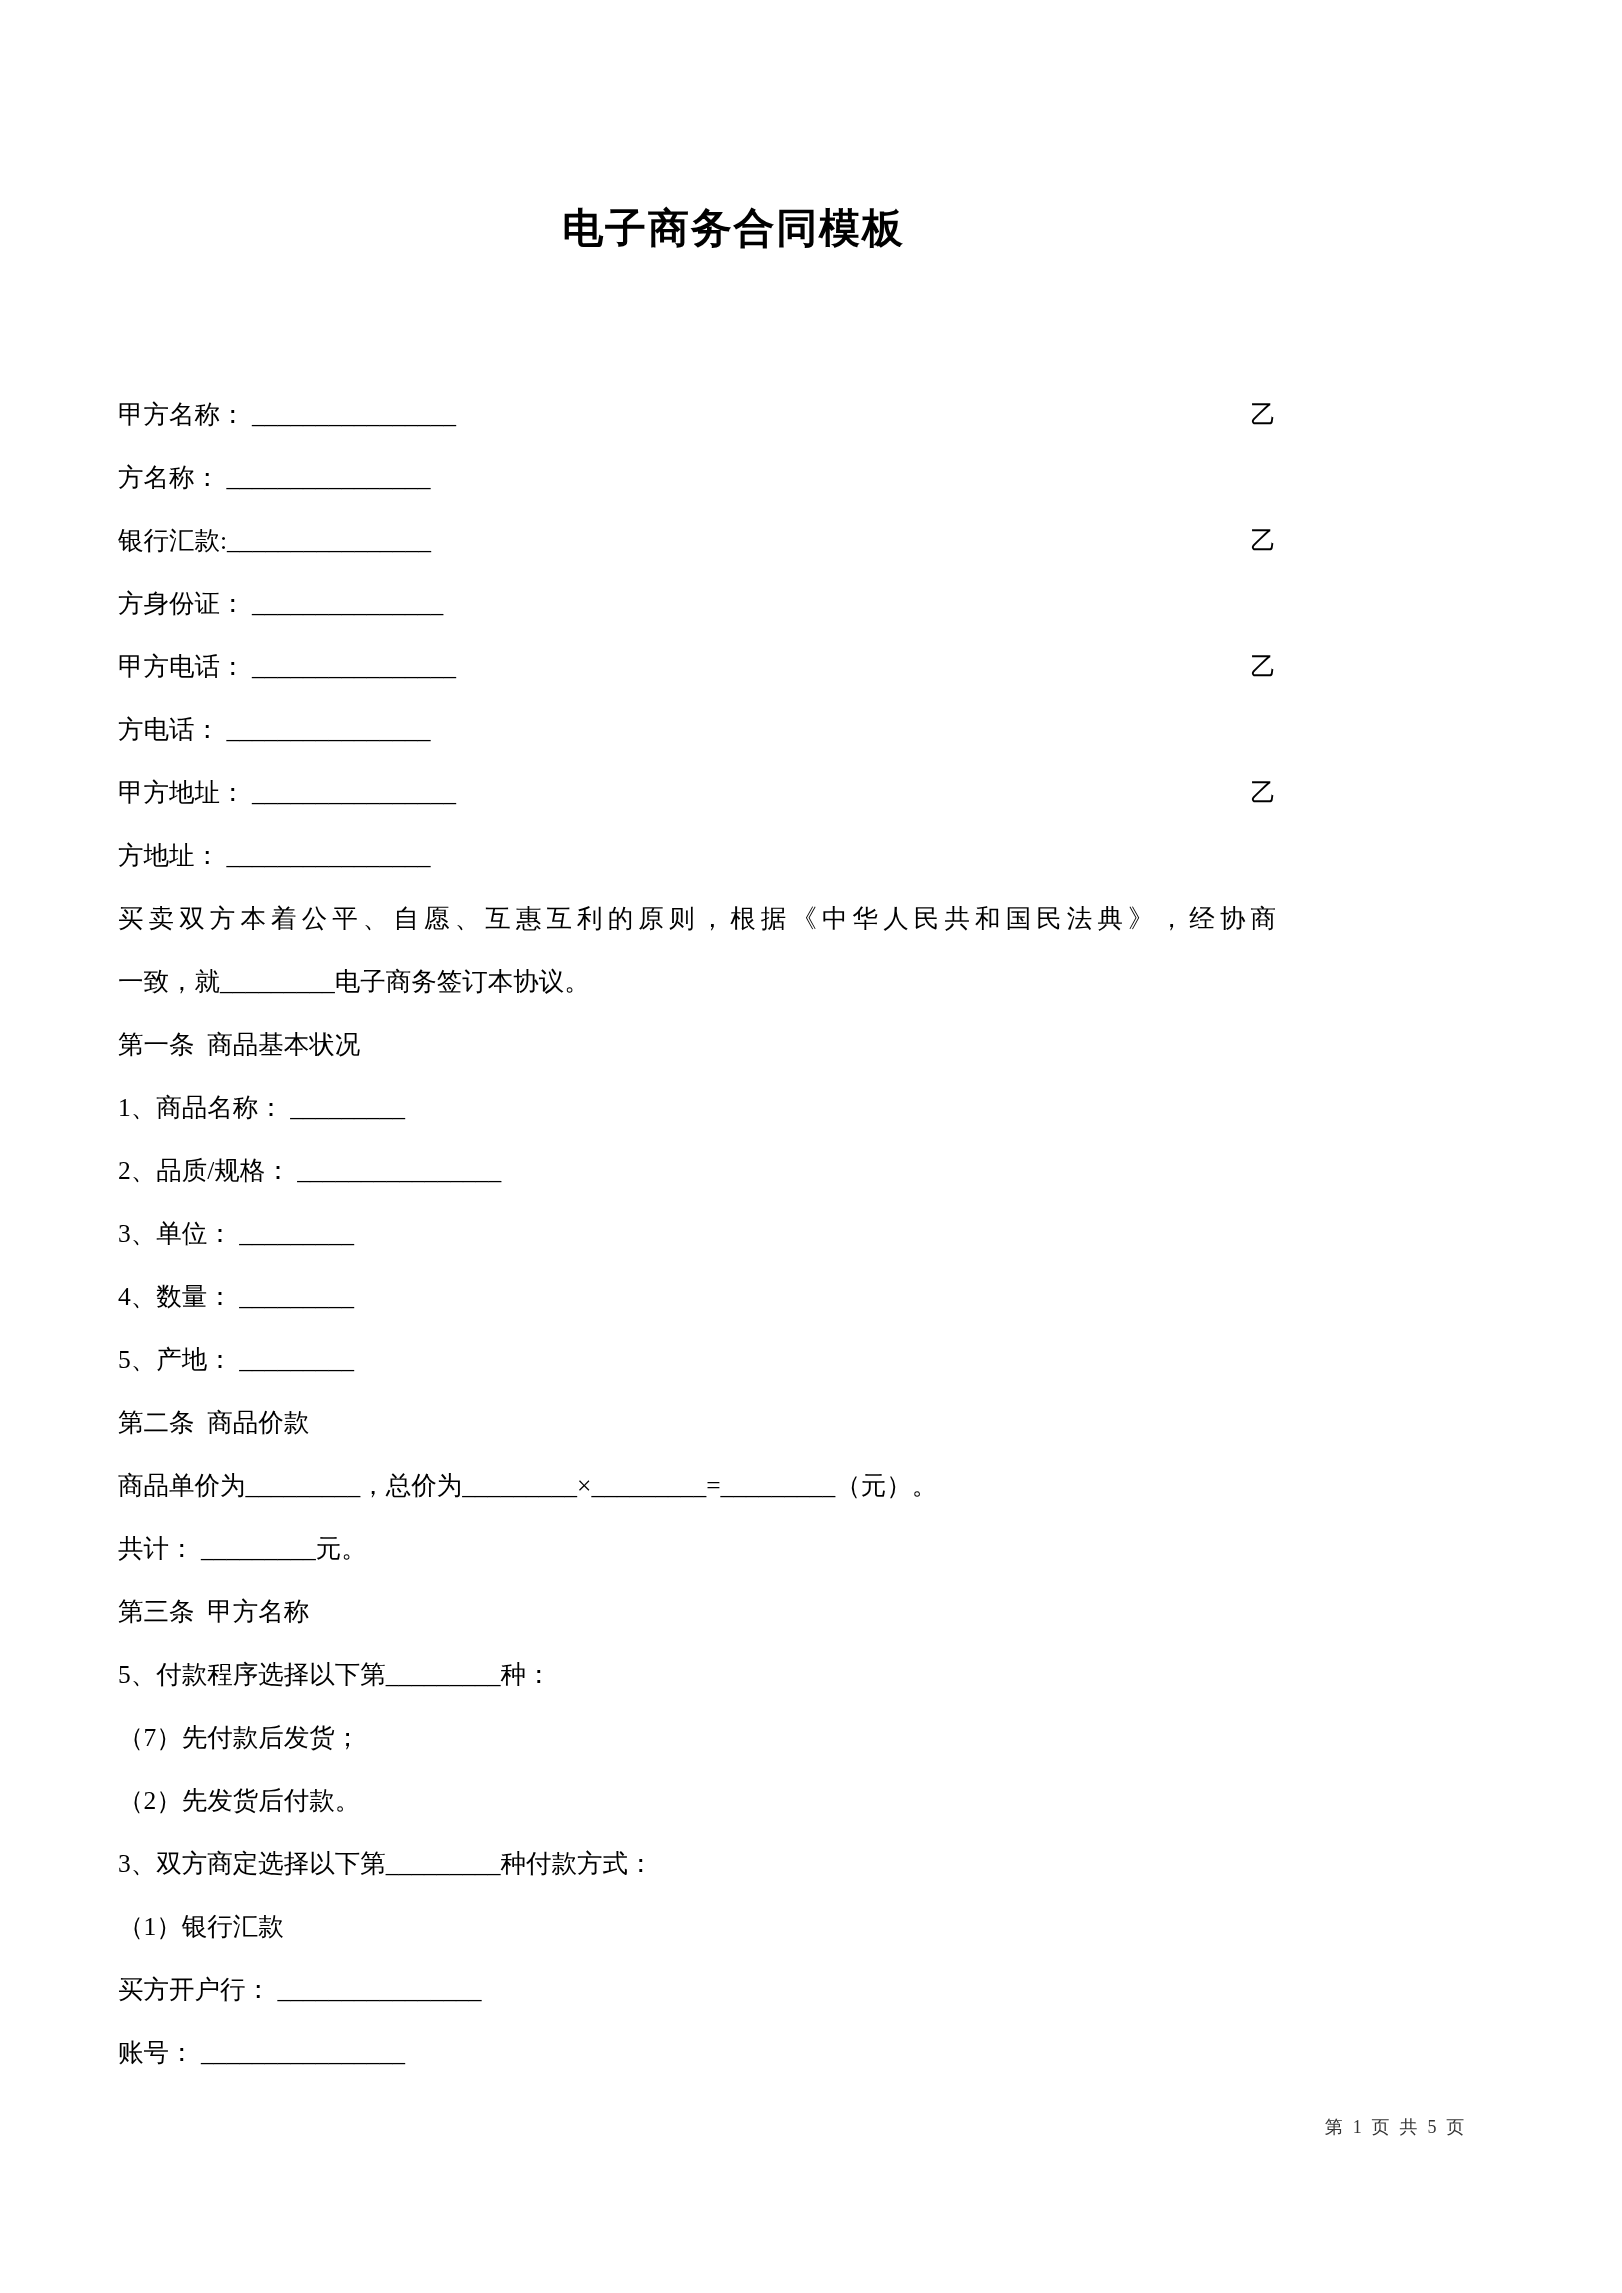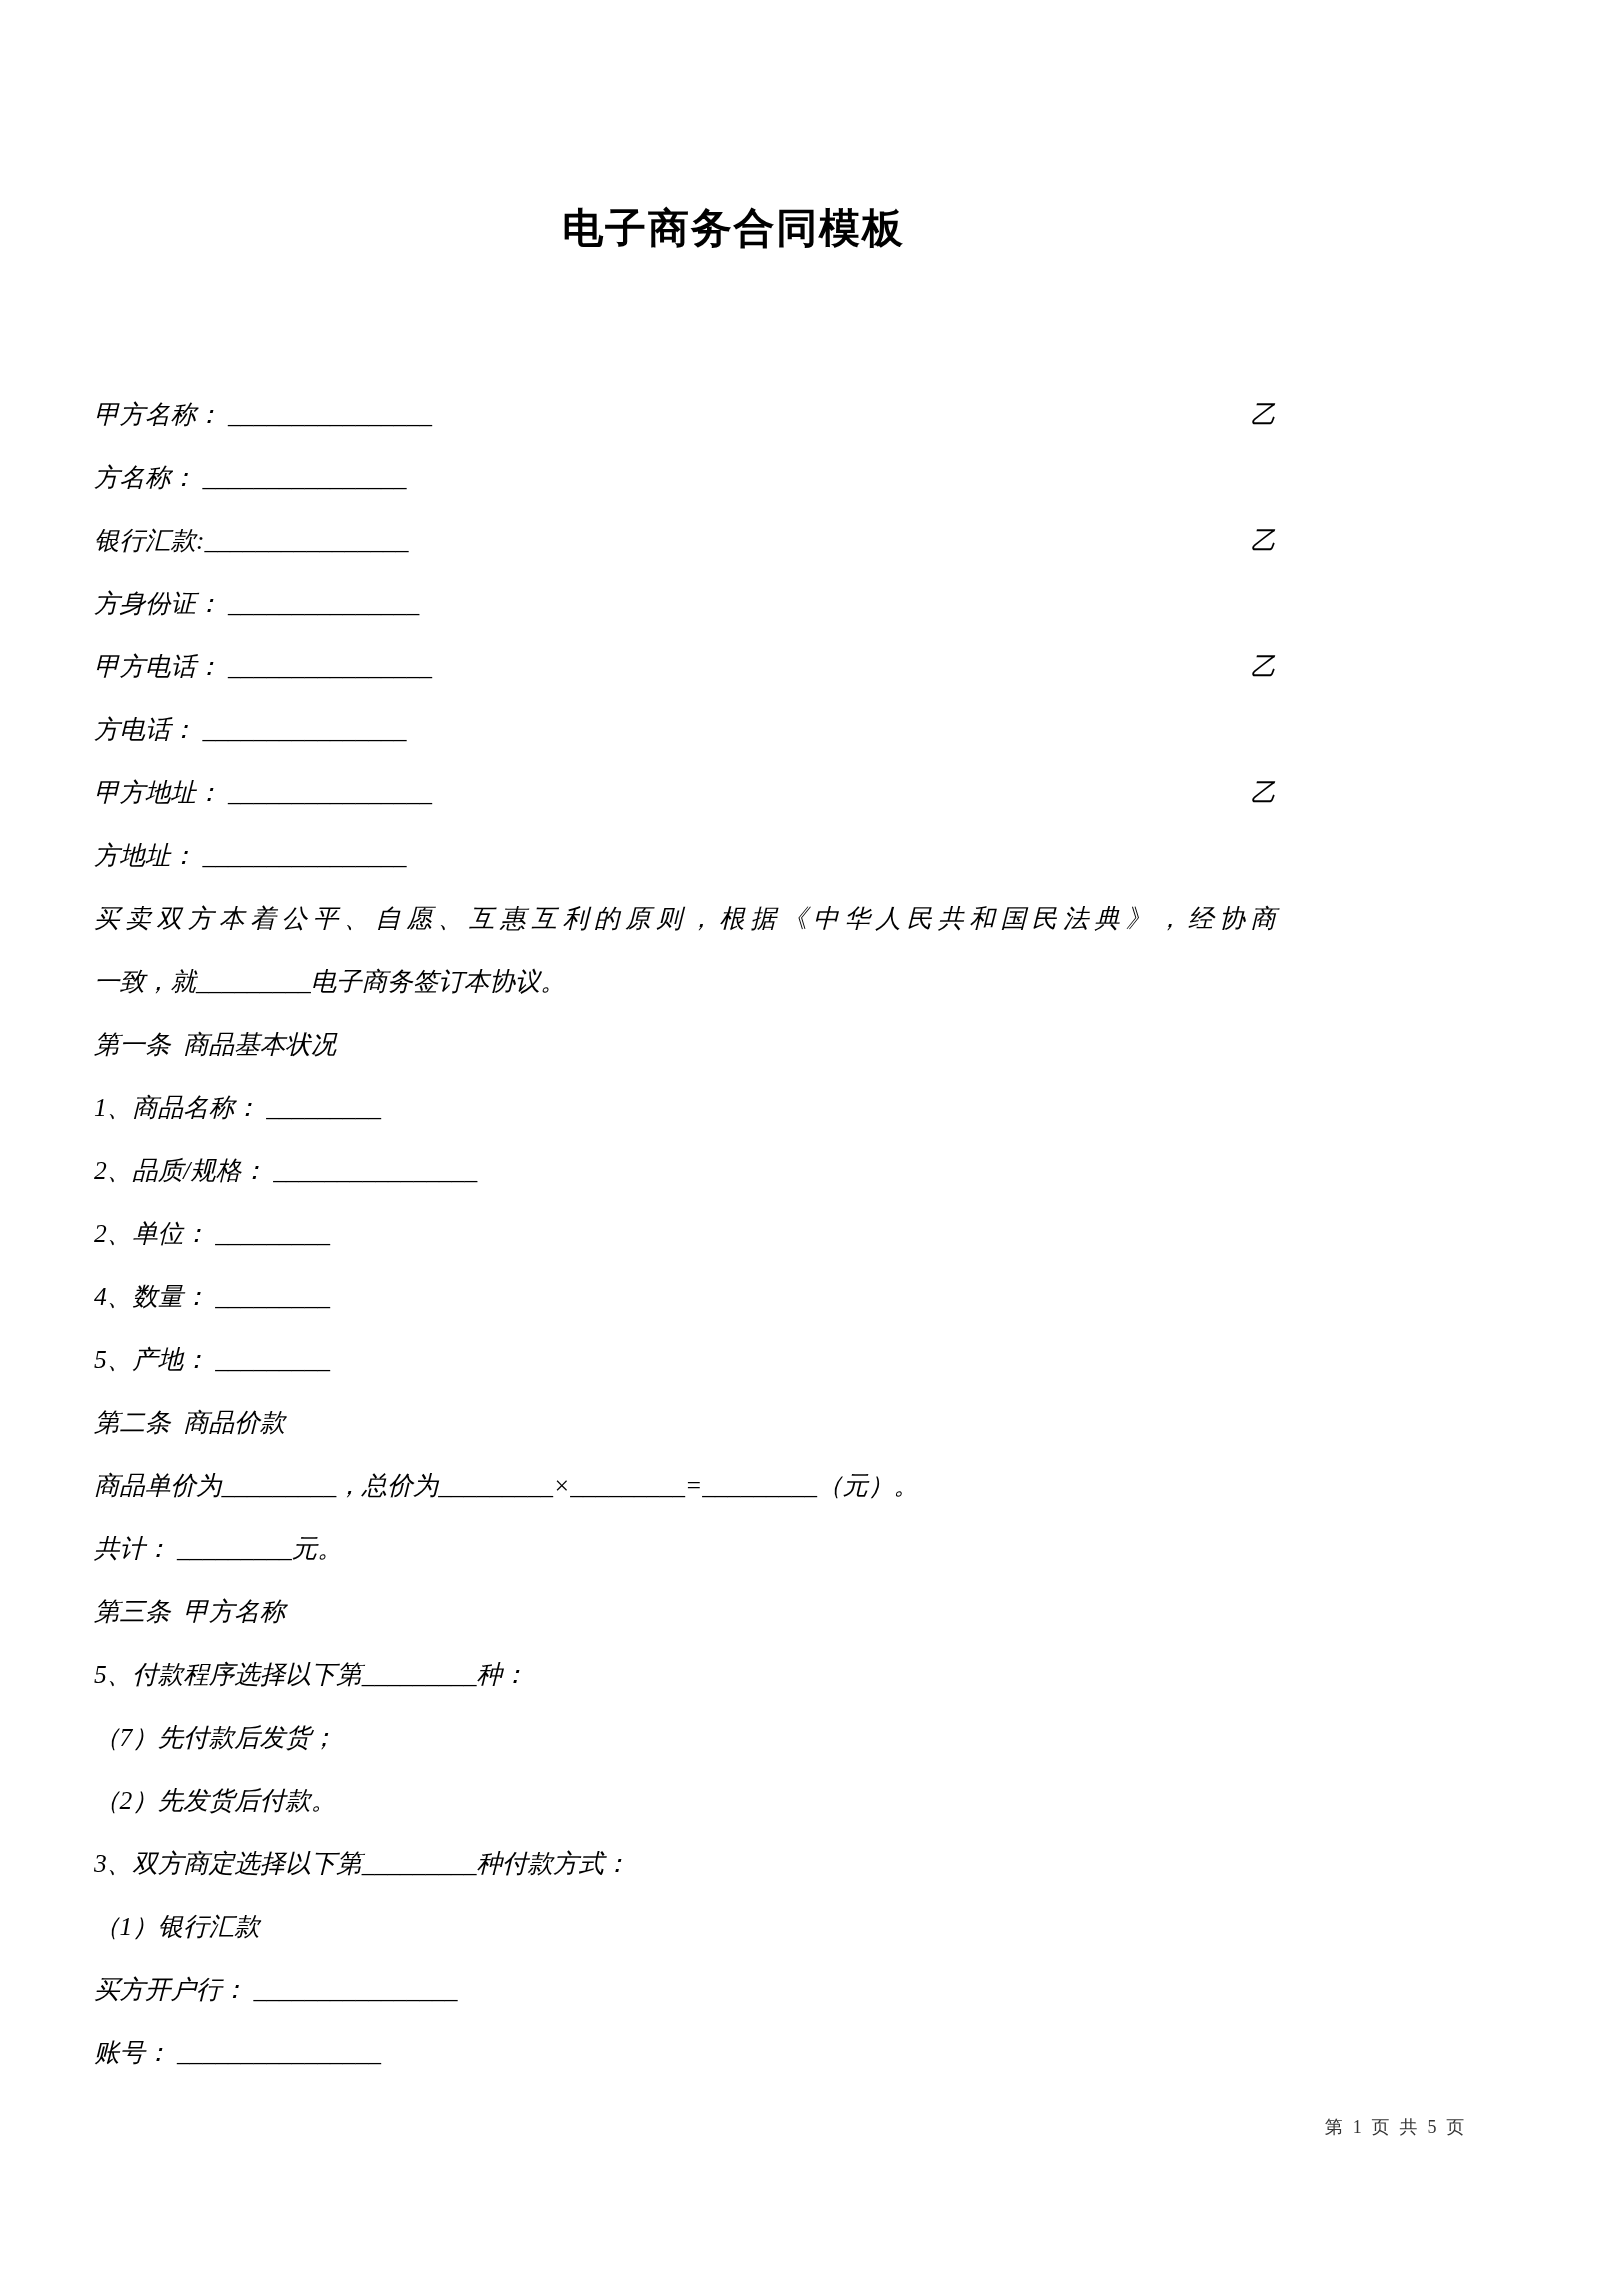--- a/index.html
+++ b/index.html
@@ -20,22 +20,21 @@
   .title {
     margin: 0;
     padding-top: 205px;
     line-height: 47px;
     text-align: center;
     font-size: 41px;
     font-weight: bold;
     letter-spacing: 1.8px;
   }
   .doc-body {
-    padding: 131px 191px 0 94px;
-    font-style: italic;
+    padding: 131px 191px 0 118px;
   }
   .line {
     display: flex;
     justify-content: space-between;
     align-items: baseline;
     font-size: 25.5px;
     line-height: 63px;
     white-space: pre-wrap;
   }
   .line .left {
@@ -73,21 +72,21 @@
       <div class="line"><span class="left">方身份证： _______________</span></div>
       <div class="line"><span class="left">甲方电话： ________________</span><span class="right">乙</span></div>
       <div class="line"><span class="left">方电话： ________________</span></div>
       <div class="line"><span class="left">甲方地址： ________________</span><span class="right">乙</span></div>
       <div class="line"><span class="left">方地址： ________________</span></div>
       <div class="line justify"><span class="left">买卖双方本着公平、自愿、互惠互利的原则，根据《中华人民共和国民法典》，经协商</span></div>
       <div class="line"><span class="left">一致，就_________电子商务签订本协议。</span></div>
       <div class="line"><span class="left">第一条  商品基本状况</span></div>
       <div class="line"><span class="left">1、商品名称： _________</span></div>
       <div class="line"><span class="left">2、品质/规格： ________________</span></div>
-      <div class="line"><span class="left">2、单位： _________</span></div>
+      <div class="line"><span class="left">3、单位： _________</span></div>
       <div class="line"><span class="left">4、数量： _________</span></div>
       <div class="line"><span class="left">5、产地： _________</span></div>
       <div class="line"><span class="left">第二条  商品价款</span></div>
       <div class="line"><span class="left">商品单价为_________，总价为_________×_________=_________（元）。</span></div>
       <div class="line"><span class="left">共计： _________元。</span></div>
       <div class="line"><span class="left">第三条  甲方名称</span></div>
       <div class="line"><span class="left">5、付款程序选择以下第_________种：</span></div>
       <div class="line"><span class="left">（7）先付款后发货；</span></div>
       <div class="line"><span class="left">（2）先发货后付款。</span></div>
       <div class="line"><span class="left">3、双方商定选择以下第_________种付款方式：</span></div>

